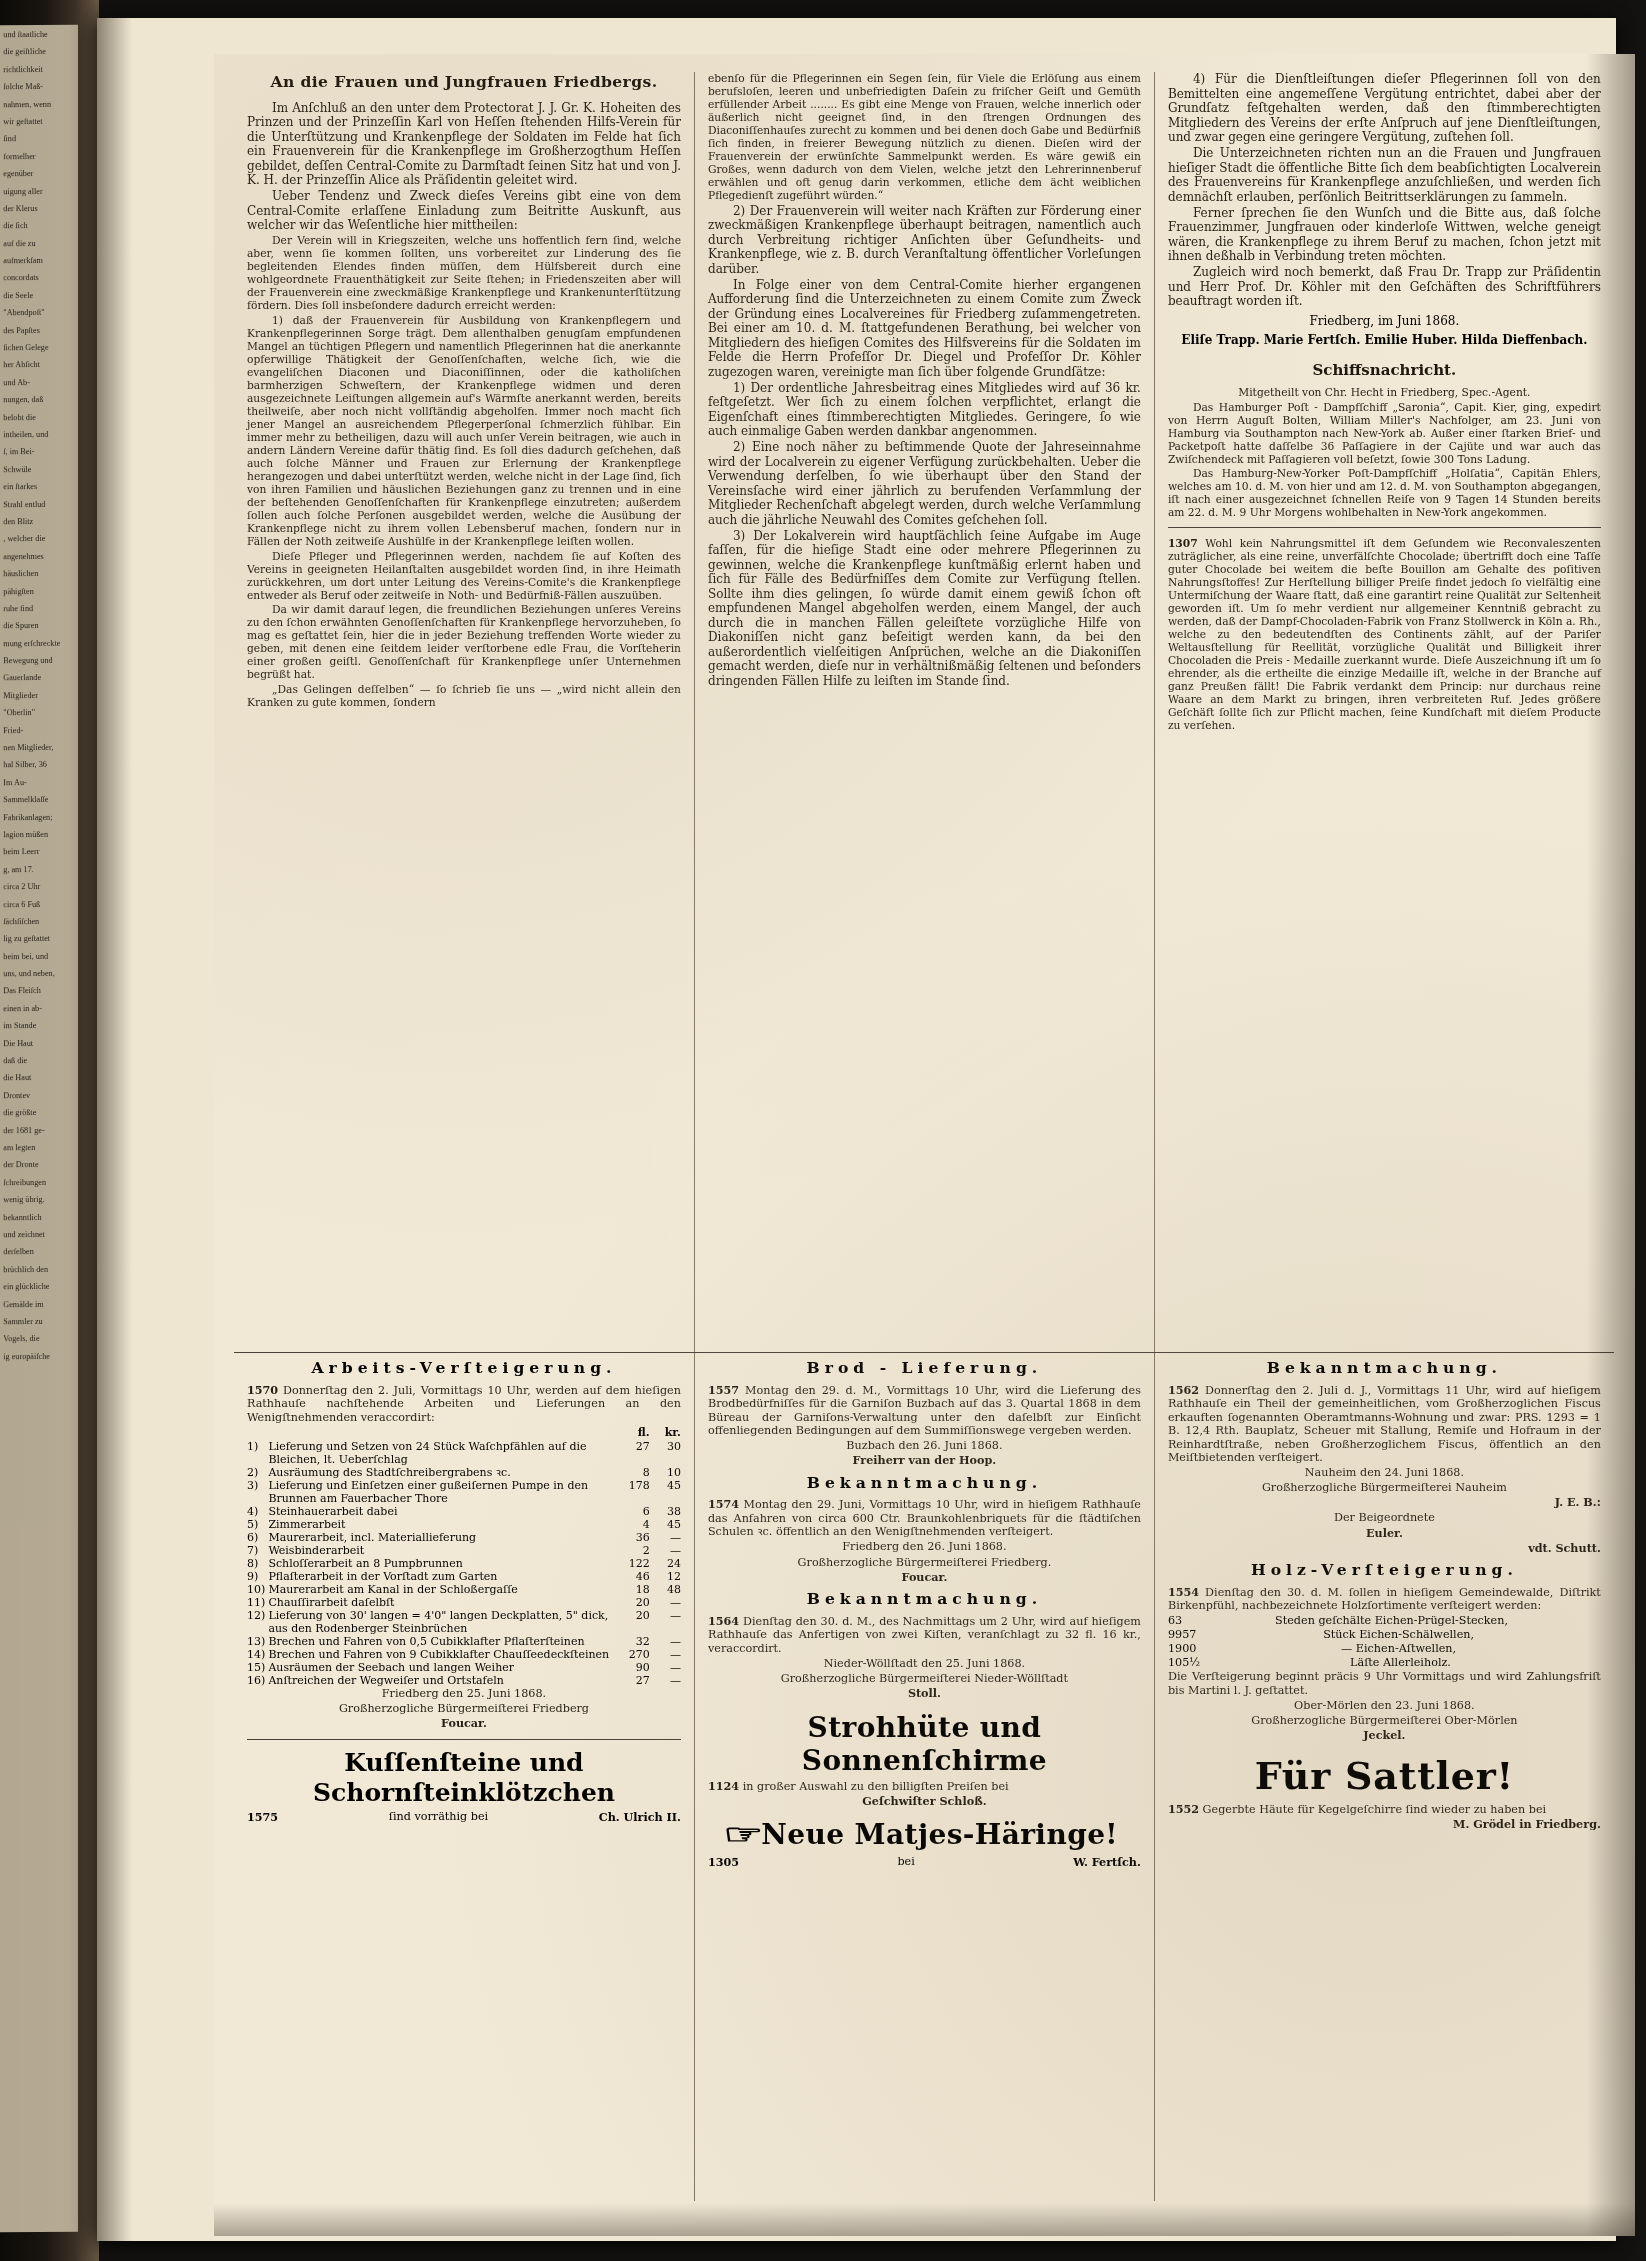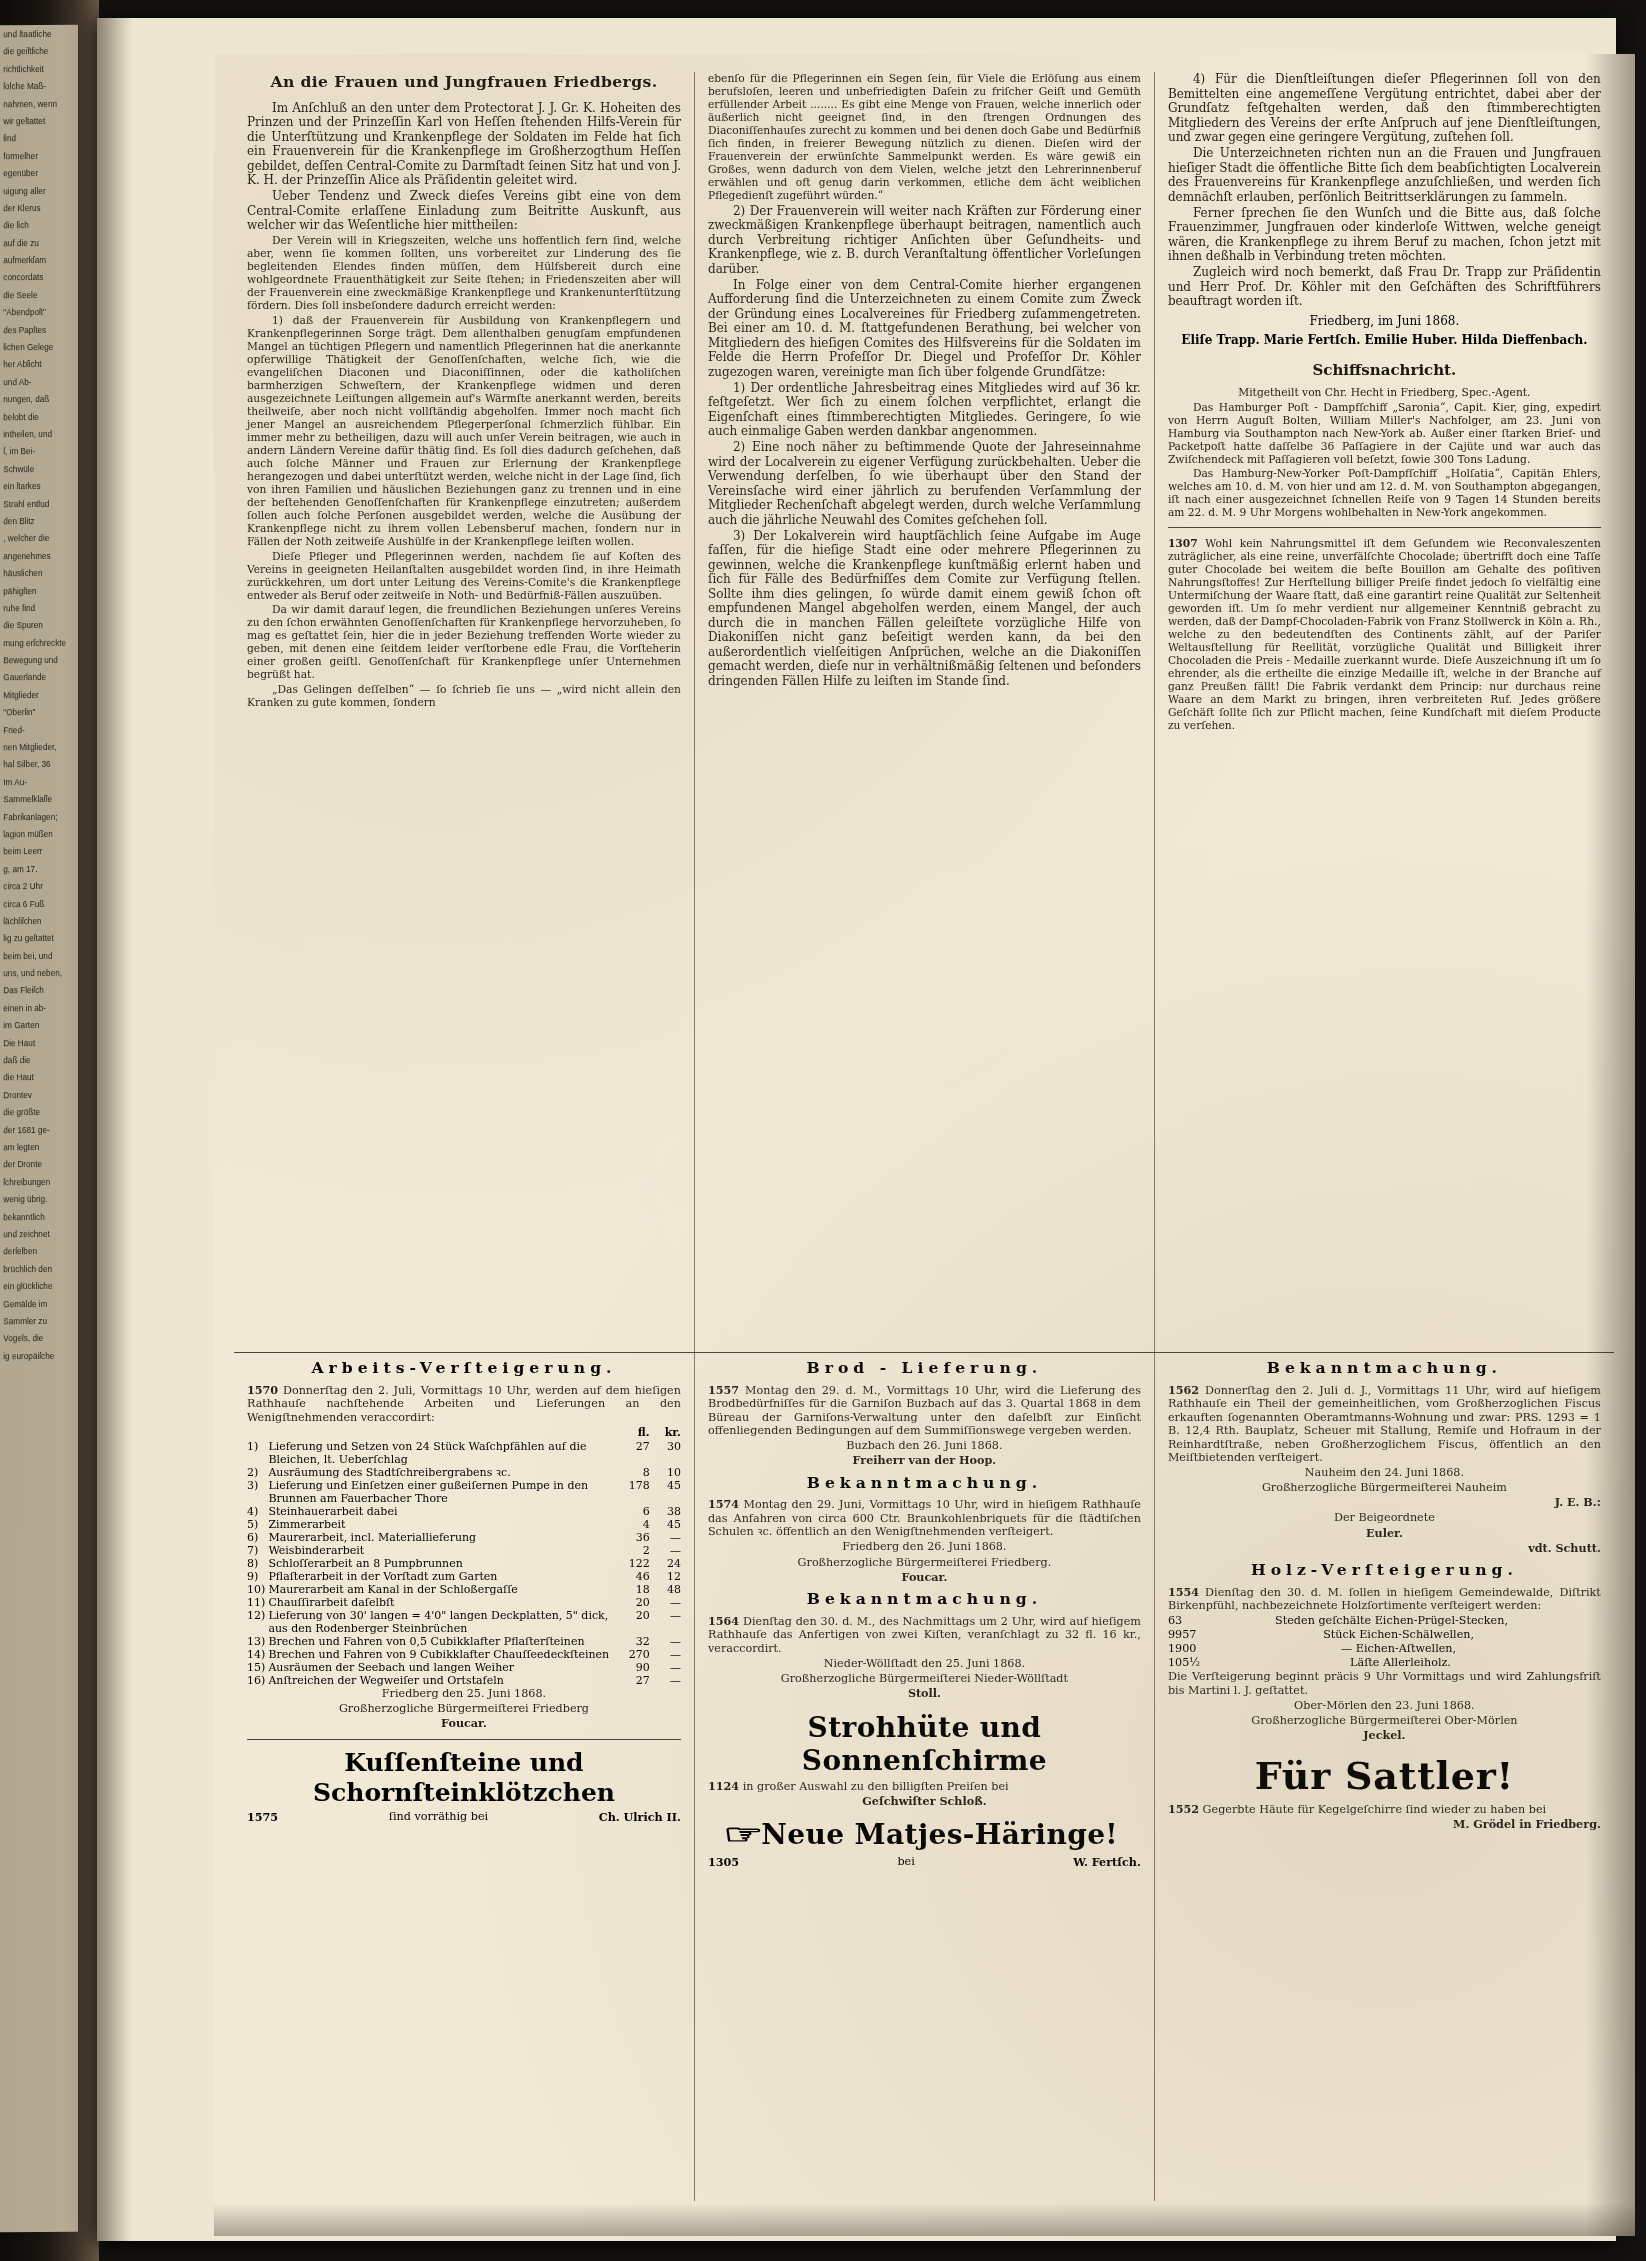--- a/index.html
+++ b/index.html
@@ -17,21 +17,21 @@
   }
   .leftstrip{
     position:absolute;left:0;top:25px;width:78px;height:2207px;
     background:#c9bda4;
     color:#2a241c;
     font-size:8.2px;line-height:10px;
     overflow:hidden;
     padding:5px 3.3px;
     box-sizing:border-box;
     opacity:.88;
-    font-family:Liberation Sans, sans-serif;
+    font-family:Liberation Serif, serif;
     transform:skewY(-0.4deg);
   }
   .leftstrip .bit{display:block;margin-bottom:7.4px;filter:blur(0.3px);}
   .sheet{
     position:absolute;
     left:97px;top:18px;
     width:1519px;height:2223px;
     background:#efe6d2;
     box-shadow:-6.6px 0 21.4px rgba(0,0,0,.55), 3.3px 5px 15px rgba(0,0,0,.5);
   }
@@ -184,21 +184,21 @@
       <span class="bit">beim Leerr</span>
       <span class="bit">g, am 17.</span>
       <span class="bit">circa 2 Uhr</span>
       <span class="bit">circa 6 Fuß</span>
       <span class="bit">ſächſiſchen</span>
       <span class="bit">lig zu geſtattet</span>
       <span class="bit">beim bei, und</span>
       <span class="bit">uns, und neben,</span>
       <span class="bit">Das Fleiſch</span>
       <span class="bit">einen in ab-</span>
-      <span class="bit">im Garten</span>
+      <span class="bit">im Stande</span>
       <span class="bit">Die Haut</span>
       <span class="bit">daß die</span>
       <span class="bit">die Haut</span>
       <span class="bit">Drontev</span>
       <span class="bit">die größte</span>
       <span class="bit">der 1681 ge-</span>
       <span class="bit">am legten</span>
       <span class="bit">der Dronte</span>
       <span class="bit">ſchreibungen</span>
       <span class="bit">wenig übrig.</span>

